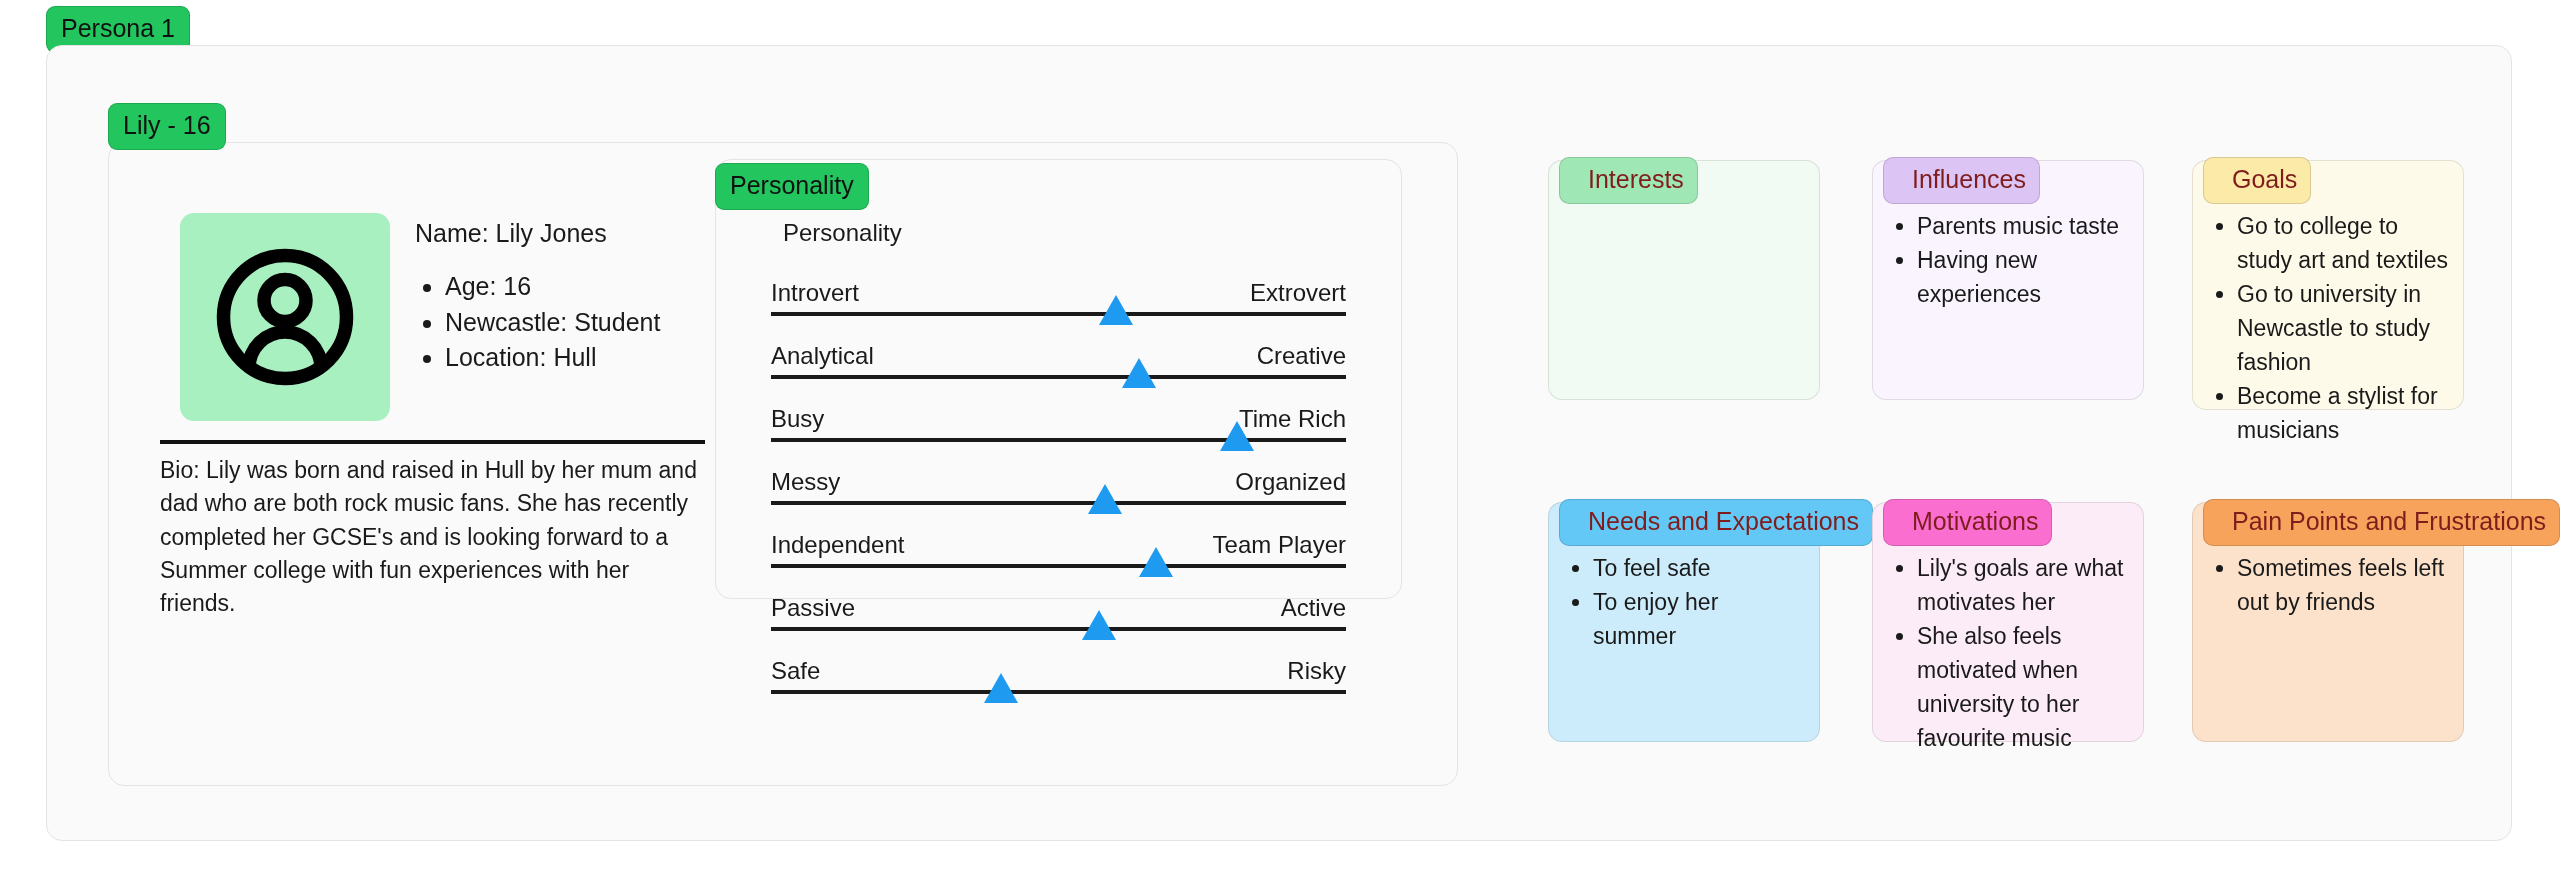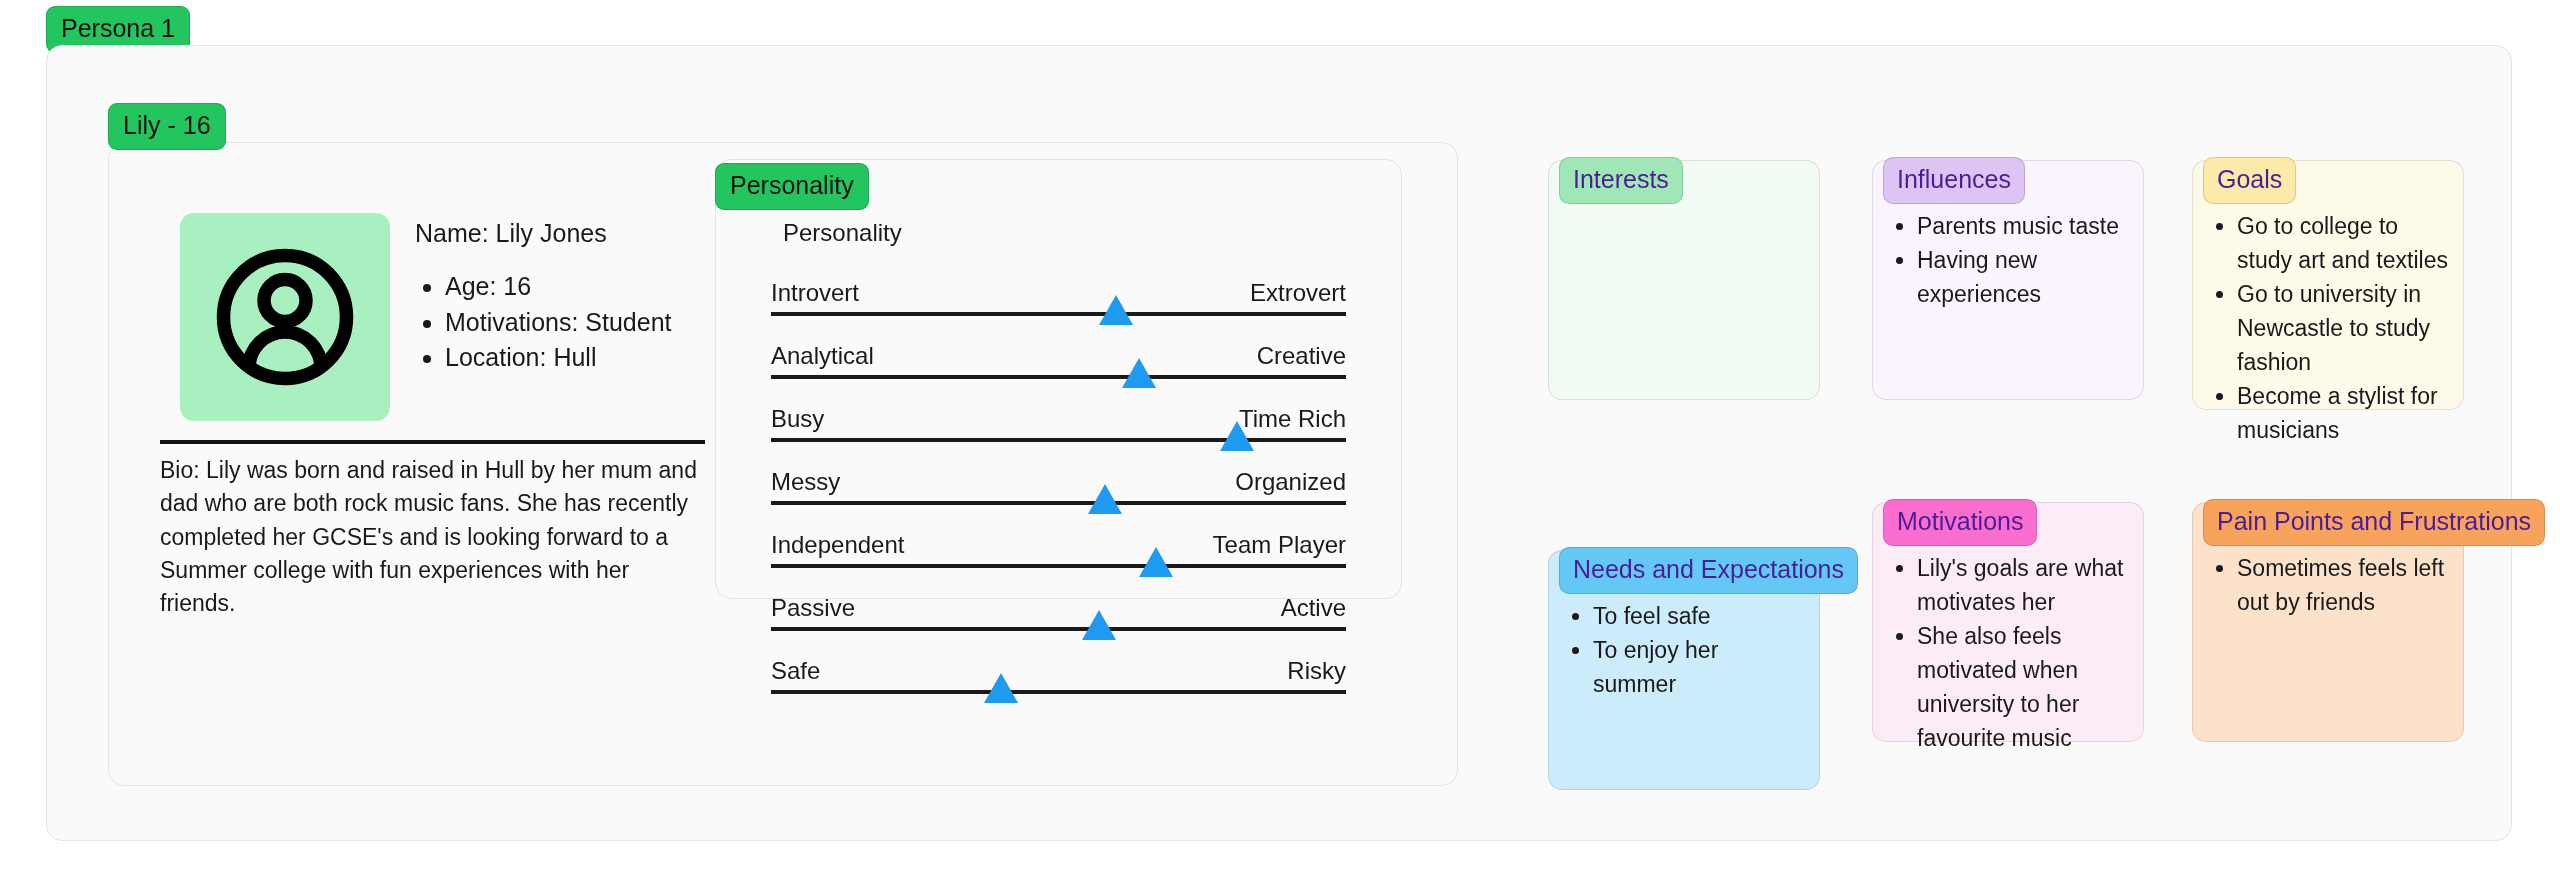--- a/index.html
+++ b/index.html
@@ -101,36 +101,36 @@
   
   .info-card {
     position: absolute;
     width: 272px; height: 240px;
     border-radius: 14px;
     border: 1px solid rgba(0,0,0,0.10);
   }
   .info-card .card-badge {
     position: absolute; left: 10px; top: -4px;
     font-size: 25px; line-height: 1;
-    padding: 9px 13px 11px 13px;
+    padding: 9px 13px 11px 28px;
     border-radius: 10px;
     white-space: nowrap;
-    color: #4c1d95;
+    color: #7f1d1d;
     border: 1px solid rgba(0,0,0,0.14);
   }
   .info-card ul {
     position: absolute; left: 44px; top: 48px; right: 12px;
     list-style: disc;
   }
   .info-card li { font-size: 23px; line-height: 1.48; }
 
   .interests   { left: 1548px; top: 160px; background: #f1fbf3; }
   .influences  { left: 1872px; top: 160px; background: #f9f4fd; }
   .goals       { left: 2192px; top: 160px; background: #fefaea; height: 250px; }
-  .needs       { left: 1548px; top: 502px; background: #cdecfb; margin-top: 48px; }
+  .needs       { left: 1548px; top: 502px; background: #cdecfb; }
   .motivations { left: 1872px; top: 502px; background: #fcecf8; }
   .painpoints  { left: 2192px; top: 502px; background: #fce2cb; }
 
   .badge-green   { background: #9fe8b5; }
   .badge-purple  { background: #dcc4f5; }
   .badge-yellow  { background: #fbeaa8; }
   .badge-skyblue { background: #63c8f5; }
   .badge-magenta { background: #fa6ed0; }
   .badge-orange  { background: #f7a35c; }
 </style>
@@ -152,21 +152,21 @@
         <circle cx="50" cy="39" r="14" fill="none" stroke="#000" stroke-width="9"></circle>
         <path d="M26 84 a24 24 0 0 1 48 0" fill="none" stroke="#000" stroke-width="9"></path>
       </svg>
     </span>
   </div>
 
   <div class="identity">
     <div class="name">Name: Lily Jones</div>
     <ul>
       <li>Age: 16</li>
-      <li>Motivations: Student</li>
+      <li>Newcastle: Student</li>
       <li>Location: Hull</li>
     </ul>
   </div>
 
   <div class="bio-wrap">
     <div class="bio-rule"></div>
     <div class="bio-text">Bio: Lily was born and raised in Hull by her mum and dad who are both rock music fans. She has recently completed her GCSE's and is looking forward to a Summer college with fun experiences with her friends.</div>
   </div>
 
   <div class="pers-card"></div>

